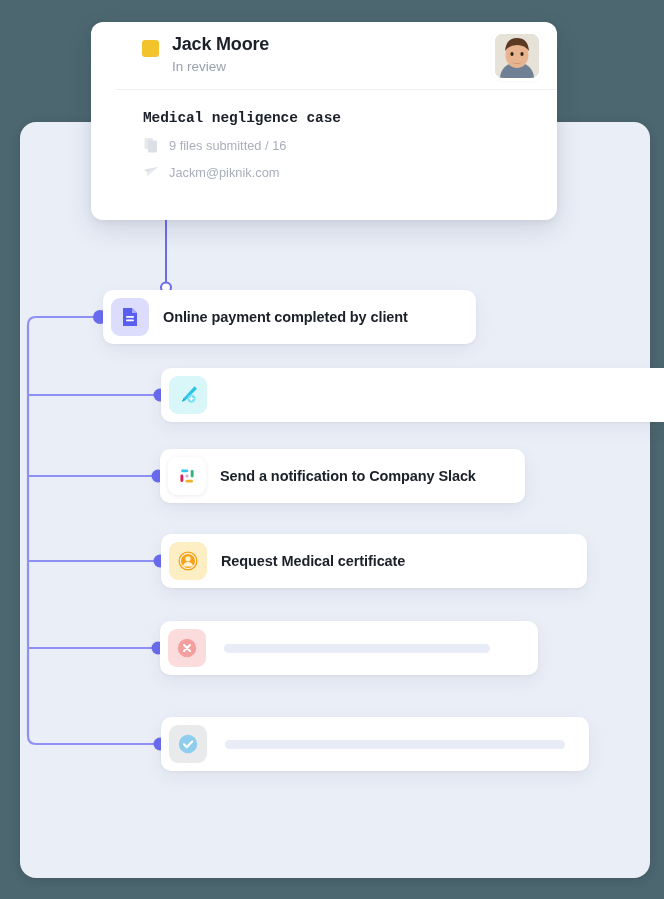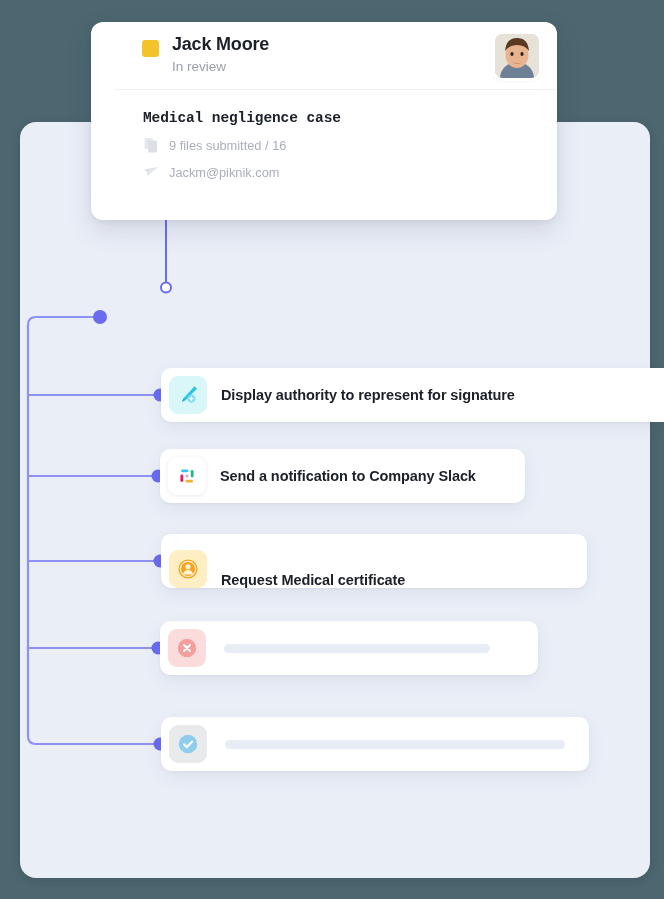--- a/index.html
+++ b/index.html
@@ -168,47 +168,57 @@
           <svg width="16" height="16" viewBox="0 0 16 16">
             <path d="M1 5.5 L15 3 L4.5 12 L4 8.6 Z" fill="#cdd2db"></path>
             <path d="M4 8.6 L15 3 L6.5 10.2 Z" fill="#dde1e8"></path>
           </svg>
         </span>
         <span class="meta-text">Jackm@piknik.com</span>
       </div>
     </div>
   </div>
 
+  <div class="row" style="left:103px; top:290px; width:373px;">
+    <div class="row-icon t-indigo">
+      <svg width="22" height="22" viewBox="0 0 22 22">
+        <path d="M4 2h9l5 5v13H4z" fill="#5a5ef0"></path>
+        <path d="M13 2l5 5h-5z" fill="#a9abf8"></path>
+        <rect x="7" y="10" width="8" height="1.8" rx=".9" fill="#ffffff"></rect>
+        <rect x="7" y="13.4" width="8" height="1.8" rx=".9" fill="#ffffff"></rect>
+      </svg>
+    </div>
+    <div class="row-label">Online payment completed by client</div>
+  </div>
 
   <div class="row" style="left:161px; top:368px; width:520px;">
     <div class="row-icon t-cyan">
       <svg width="24" height="24" viewBox="0 0 24 24">
         <path d="M18.5 3.2 L21 5.7 L9.5 17.2 L6 18.8 L7.6 15.3 Z" fill="#2bc4e8"></path>
         <path d="M6 18.8 L7.6 15.3 L9.2 16.9 Z" fill="#1aa7d8"></path>
         <circle cx="15.4" cy="15.6" r="4.2" fill="#6fdcf2" opacity=".85"></circle>
         <path d="M13.6 15.6h3.6M15.4 13.8v3.6" stroke="#ffffff" stroke-width="1.3" stroke-linecap="round"></path>
       </svg>
     </div>
-    <div class="row-label">Display authority to represent for signature</div>
   </div>
 
   <div class="row" style="left:160px; top:449px; width:365px;">
     <div class="row-icon t-white">
       <svg width="22" height="22" viewBox="0 0 22 22">
         <rect x="4.4" y="9.6" width="2.9" height="7.4" rx="1.45" fill="#e01e5a"></rect>
         <rect x="9.6" y="14.7" width="7.4" height="2.9" rx="1.45" fill="#ecb22e"></rect>
         <rect x="14.7" y="5" width="2.9" height="7.4" rx="1.45" fill="#2eb67d"></rect>
         <rect x="5" y="4.4" width="7.4" height="2.9" rx="1.45" fill="#36c5f0"></rect>
         <rect x="9.6" y="9.6" width="2.9" height="2.9" rx="1.1" fill="#611f69" opacity=".35"></rect>
       </svg>
     </div>
     <div class="row-label">Send a notification to Company Slack</div>
   </div>
 
-  <div class="row" style="left:161px; top:534px; width:426px;align-items:flex-end;">
+  <div class="row" style="left:161px; top:534px; width:426px;">
     <div class="row-icon t-amber">
       <svg width="24" height="24" viewBox="0 0 24 24">
         <circle cx="12" cy="12" r="9.5" fill="#f7a317"></circle>
         <circle cx="12" cy="12" r="7.6" fill="none" stroke="#ffffff" stroke-width="1.2" opacity=".85"></circle>
         <circle cx="12" cy="9.8" r="2.6" fill="#fff2d6"></circle>
         <path d="M6.9 17.4c.6-3 2.7-4.3 5.1-4.3s4.5 1.3 5.1 4.3z" fill="#fff2d6"></path>
       </svg>
     </div>
     <div class="row-label">Request Medical certificate</div>
   </div>

